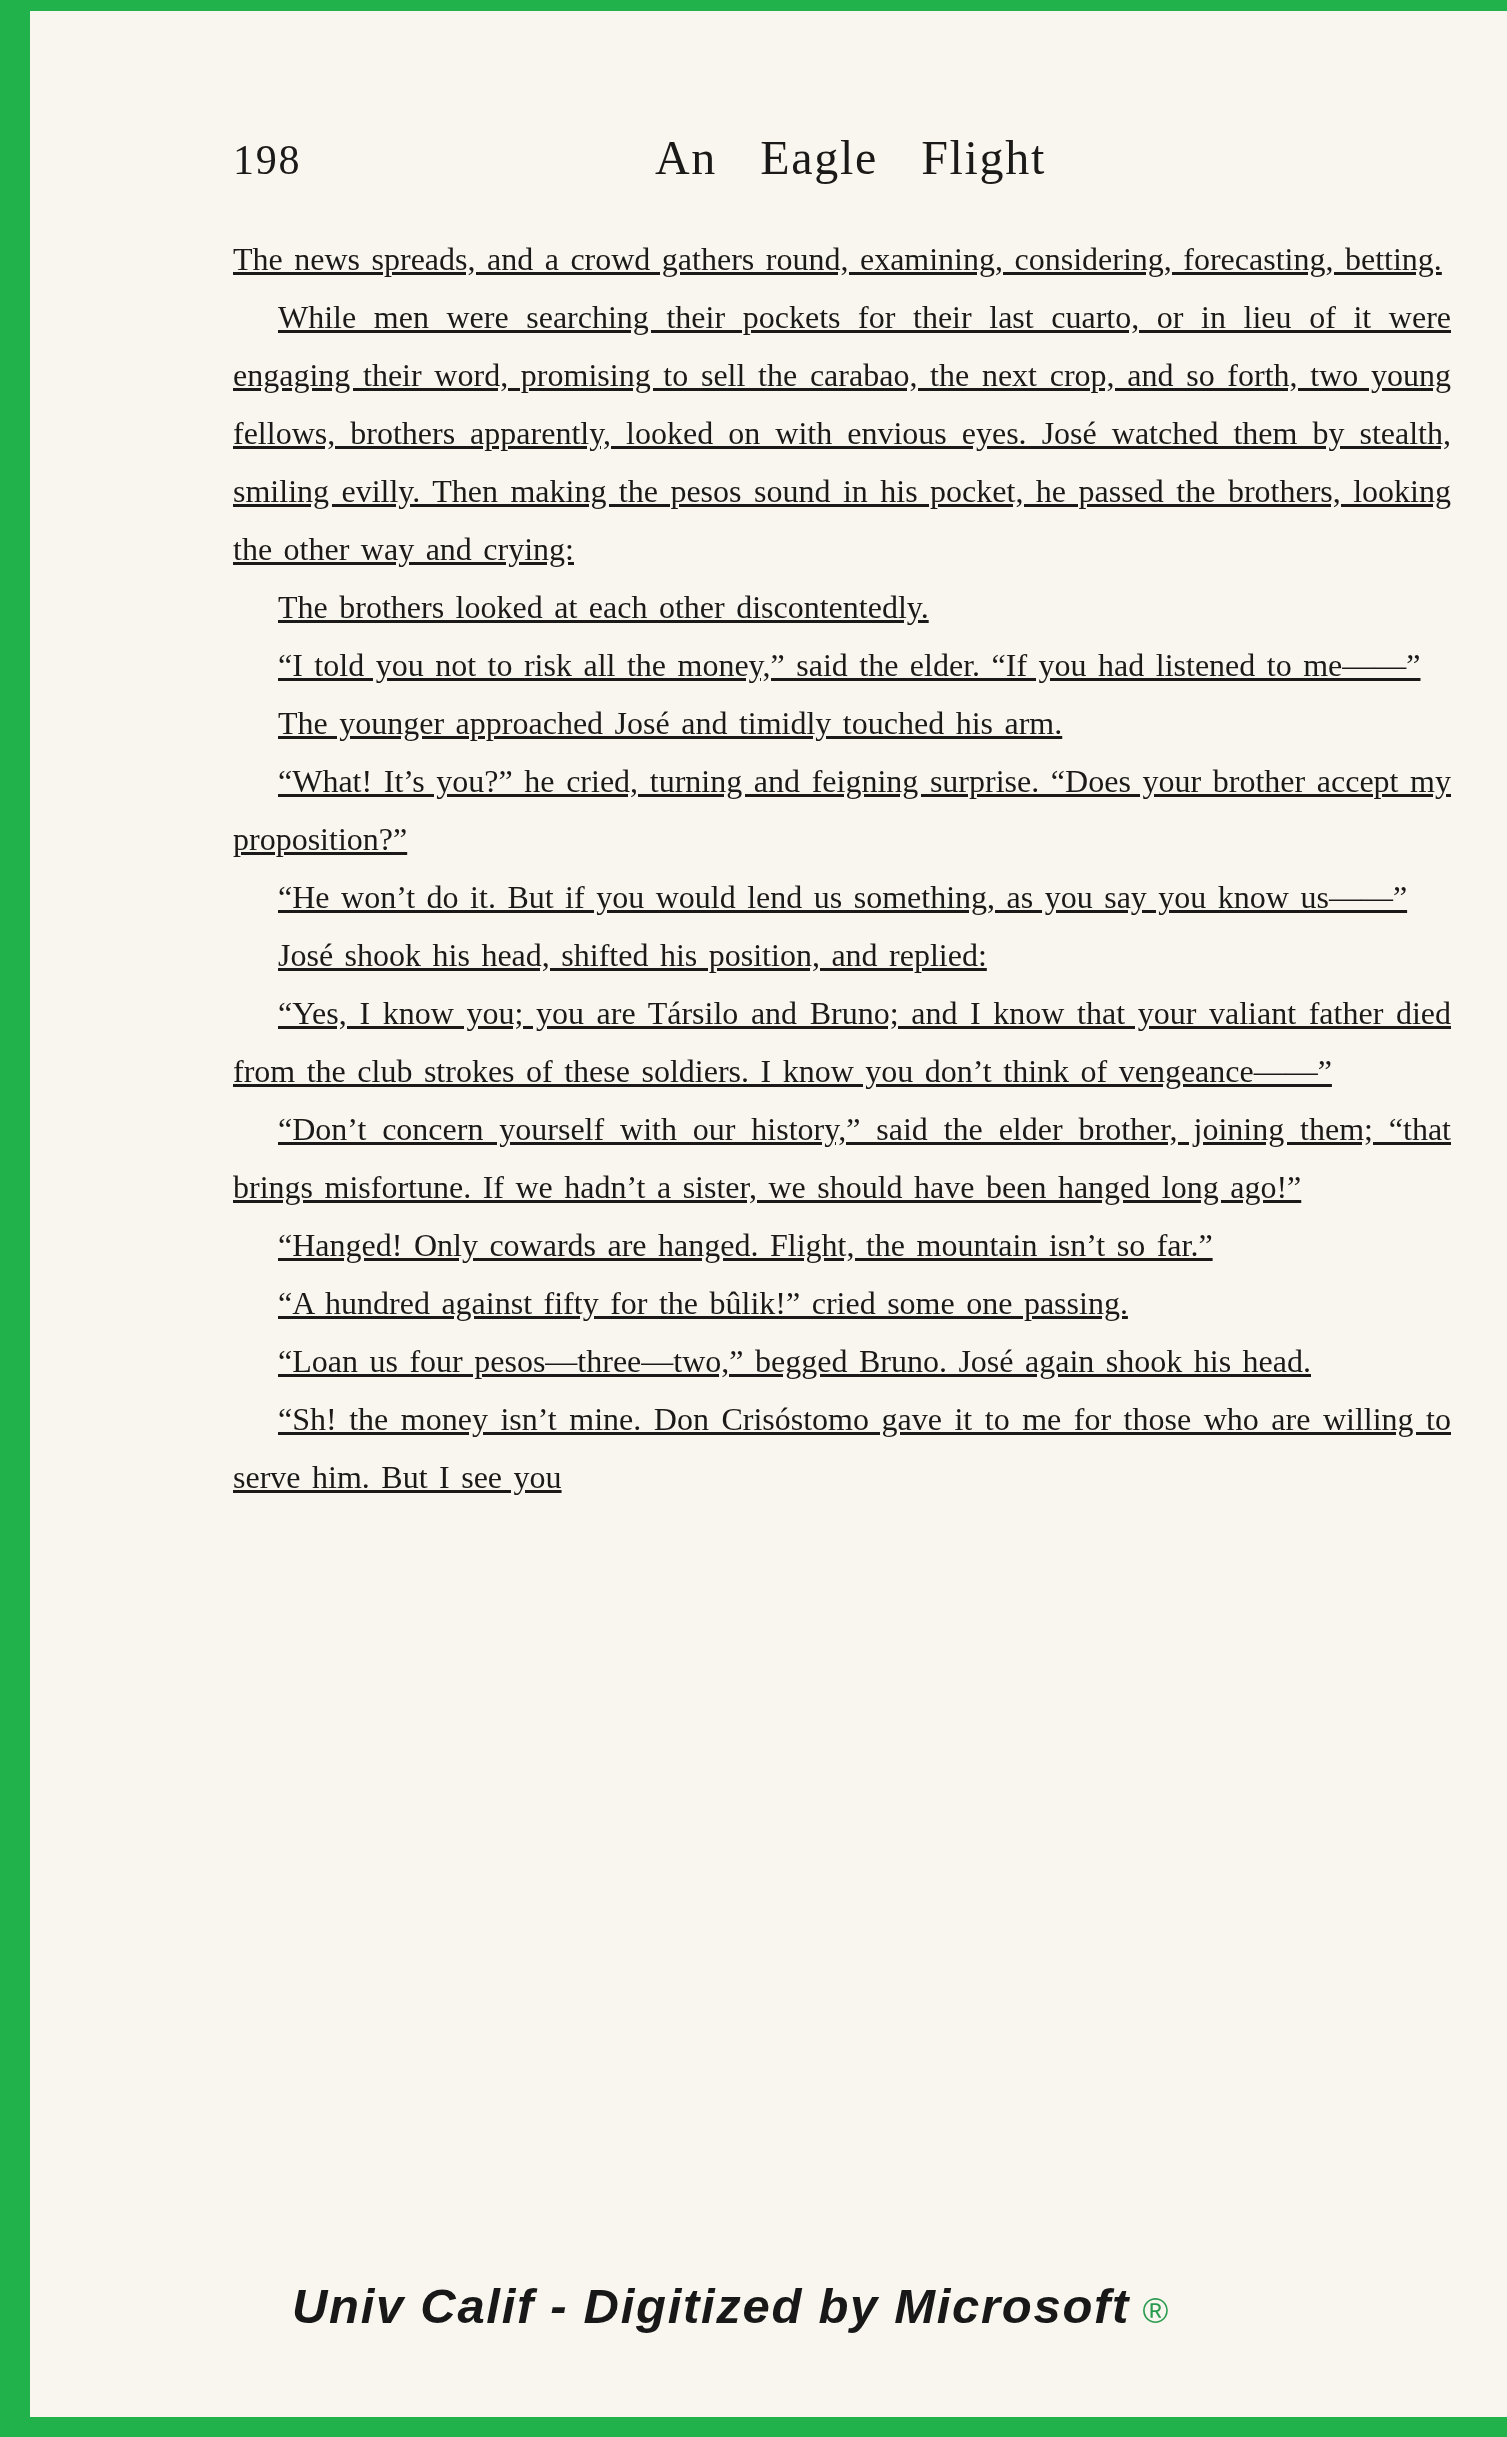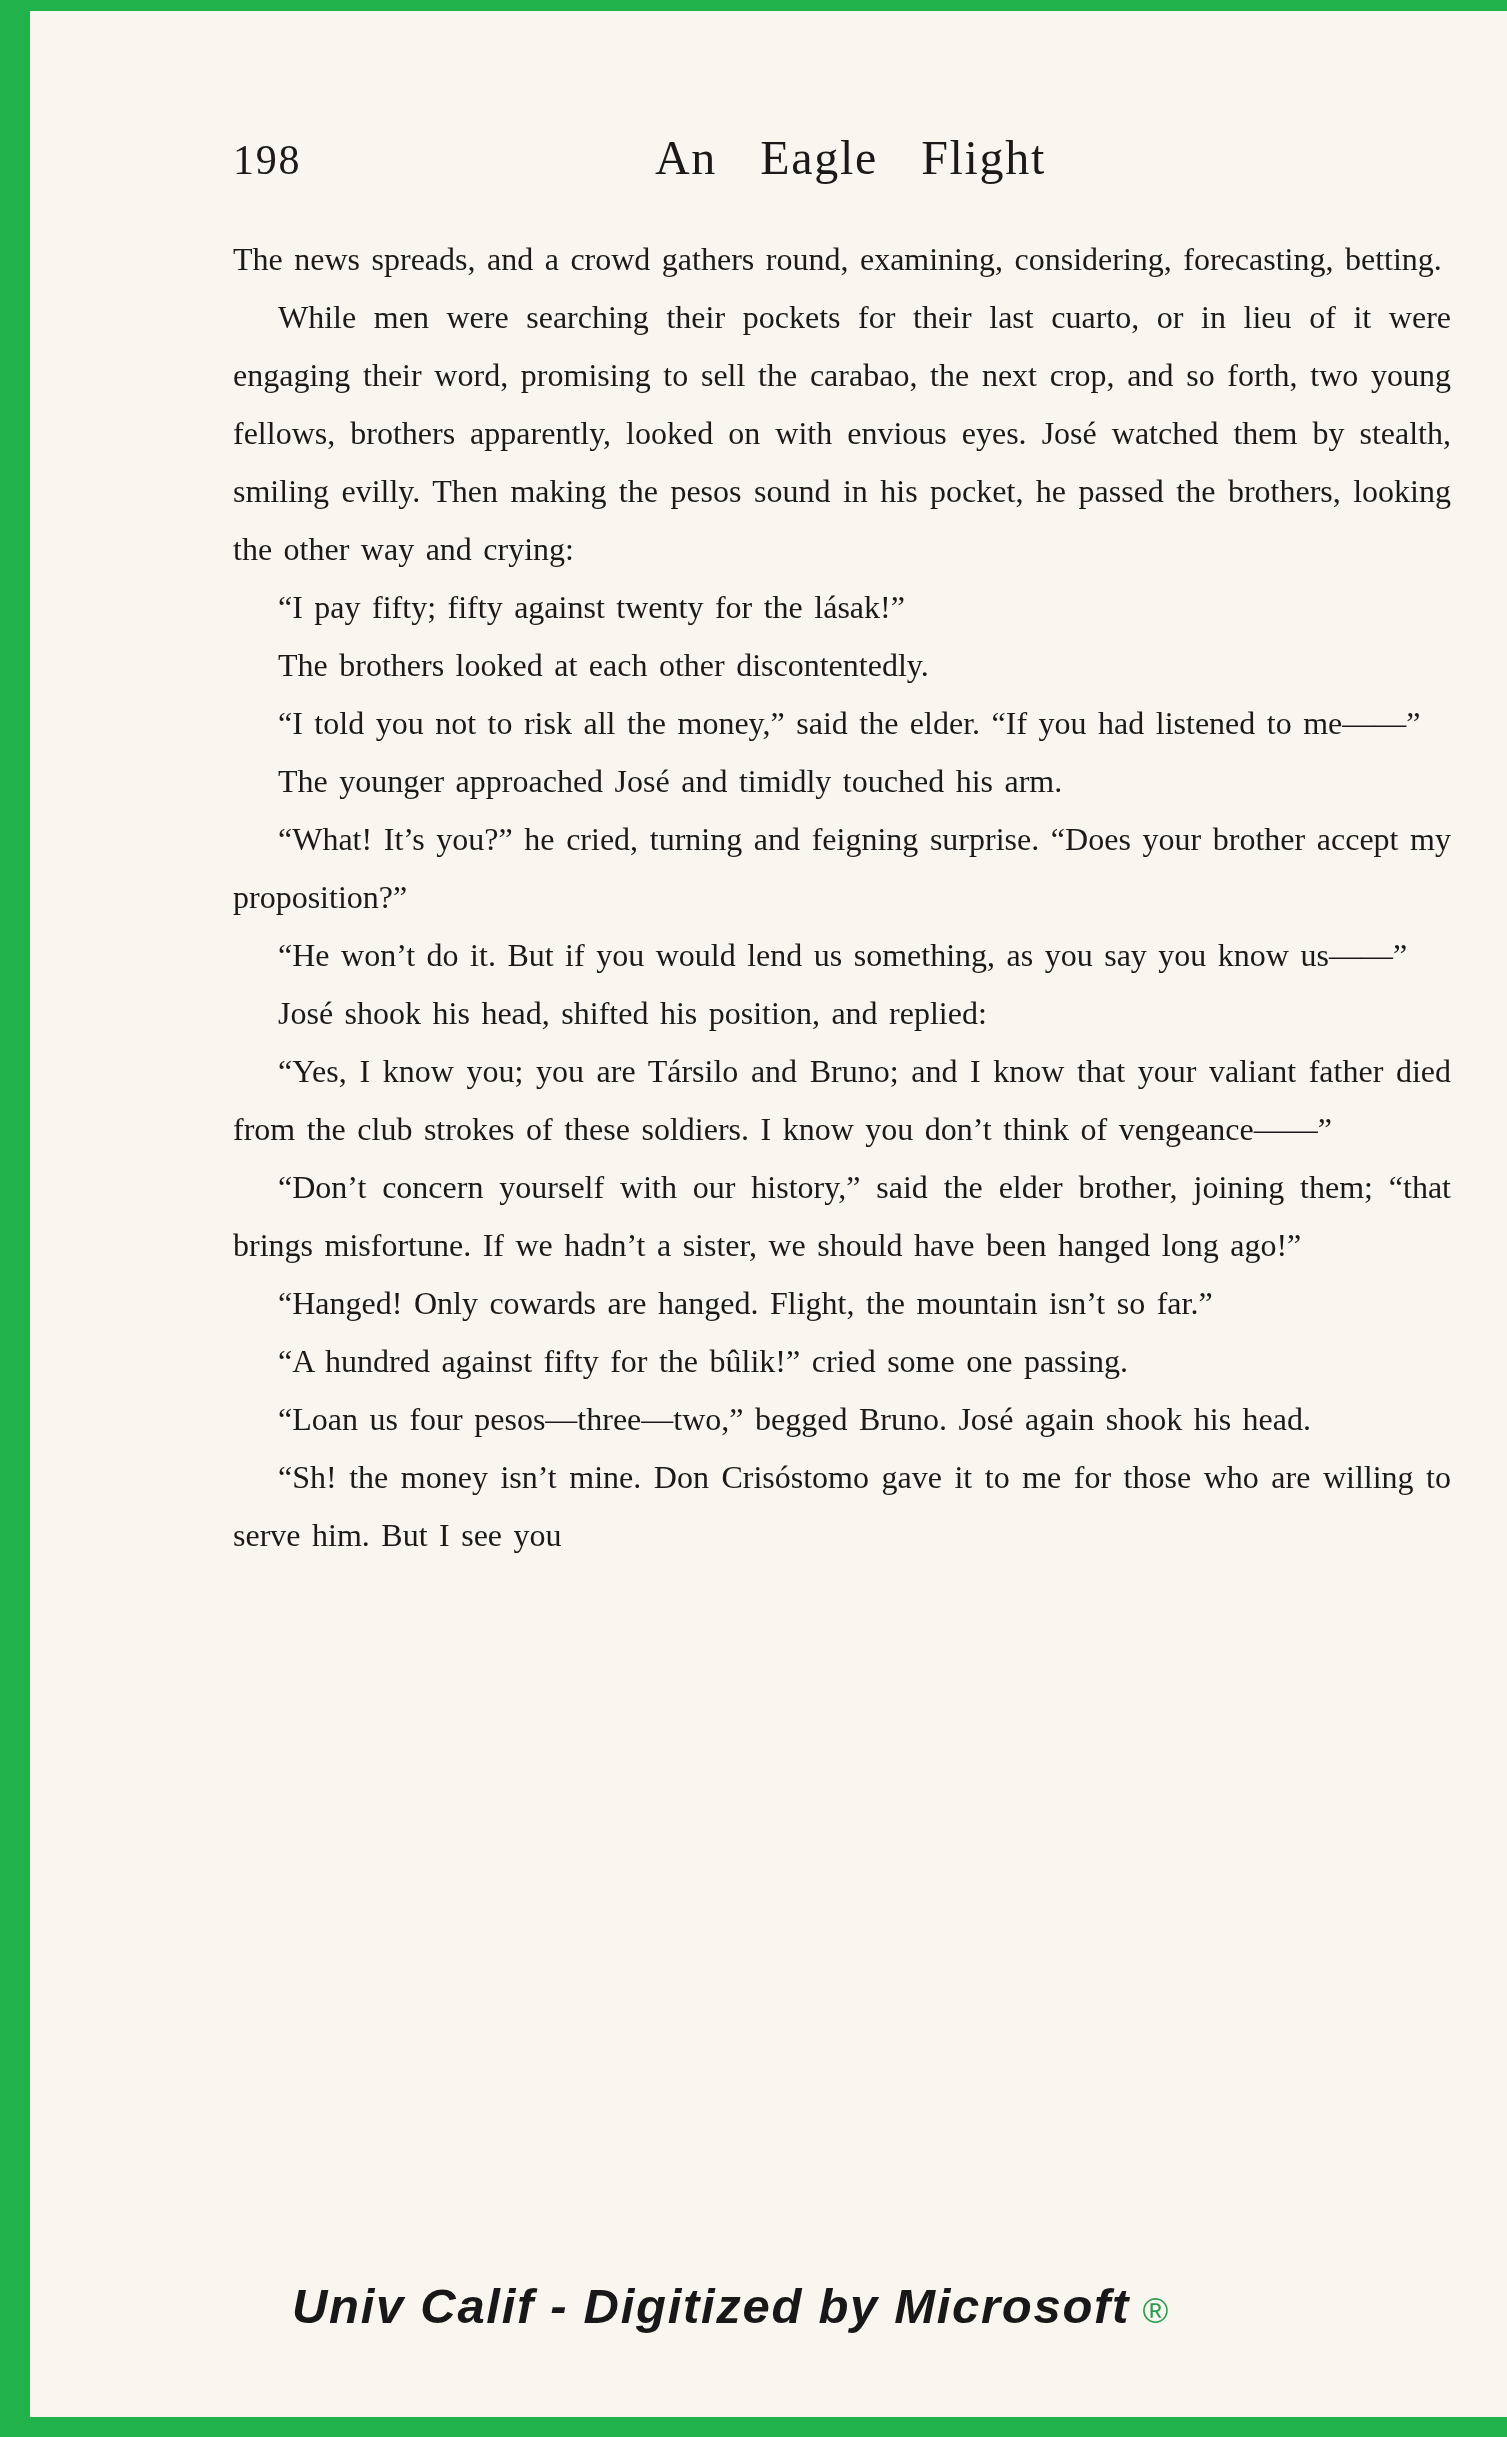--- a/index.html
+++ b/index.html
@@ -48,20 +48,21 @@
 
   .body-text {
     font-size: 32px;
     line-height: 58px;
     text-align: justify;
     word-spacing: 3.5px;
   }
   .body-text p {
     margin: 0;
     padding: 0;
+    text-decoration: underline;
   }
   .body-text p.indent { text-indent: 45px; }
 
   .footer {
     position: absolute;
     left: 260px;
     top: 2278px;
     width: 1041px;
     font-family: "Liberation Sans", sans-serif;
     font-style: italic;
@@ -90,21 +91,20 @@
 
   <div class="page-header">
     <div class="page-number">198</div>
     <div class="page-title">An Eagle Flight</div>
   </div>
 
   <div class="body-text" id="body-text">
 
   <p class="">The news spreads, and a crowd gathers round, examining, considering, forecasting, betting.</p>
       <p class="indent">While men were searching their pockets for their last cuarto, or in lieu of it were engaging their word, promising to sell the carabao, the next crop, and so forth, two young fellows, brothers apparently, looked on with envious eyes.  José watched them by stealth, smiling evilly.  Then making the pesos sound in his pocket, he passed the brothers, looking the other way and crying:</p>
-      <p class="indent">“I pay fifty; fifty against twenty for the lásak!”</p>
       <p class="indent">The brothers looked at each other discontentedly.</p>
       <p class="indent">“I told you not to risk all the money,” said the elder. “If you had listened to me——”</p>
       <p class="indent">The younger approached José and timidly touched his arm.</p>
       <p class="indent">“What!  It’s you?” he cried, turning and feigning surprise.  “Does your brother accept my proposition?”</p>
       <p class="indent">“He won’t do it.  But if you would lend us something, as you say you know us——”</p>
       <p class="indent">José shook his head, shifted his position, and replied:</p>
       <p class="indent">“Yes, I know you; you are Társilo and Bruno; and I know that your valiant father died from the club strokes of these soldiers.  I know you don’t think of vengeance——”</p>
       <p class="indent">“Don’t concern yourself with our history,” said the elder brother, joining them; “that brings misfortune.  If we hadn’t a sister, we should have been hanged long ago!”</p>
       <p class="indent">“Hanged!  Only cowards are hanged.  Flight, the mountain isn’t so far.”</p>
       <p class="indent">“A hundred against fifty for the bûlik!” cried some one passing.</p>

